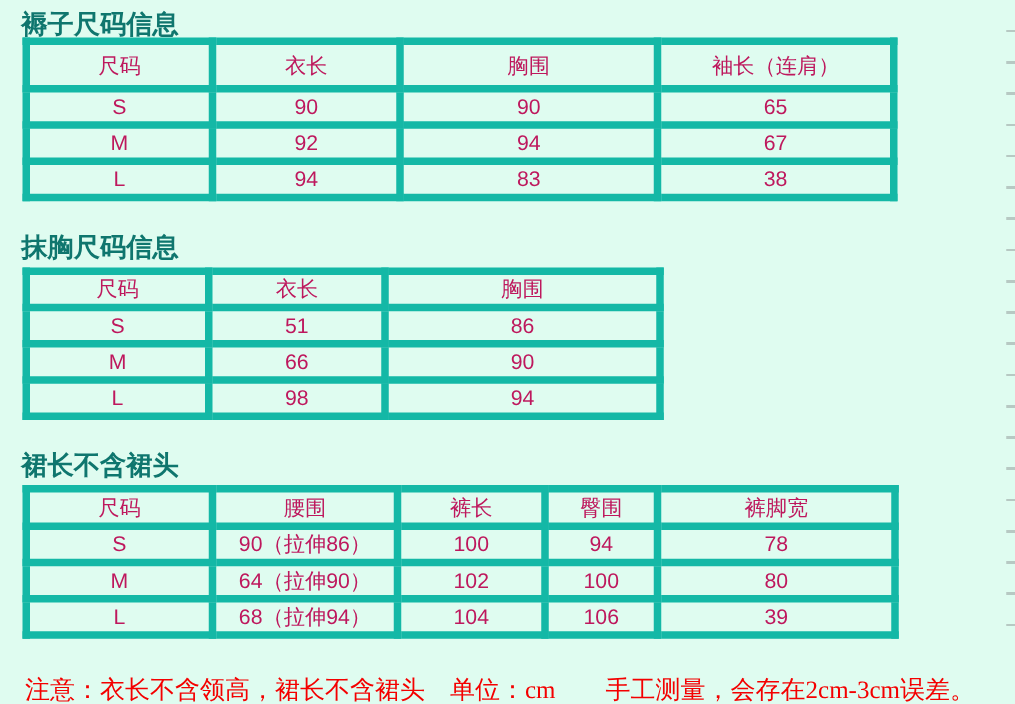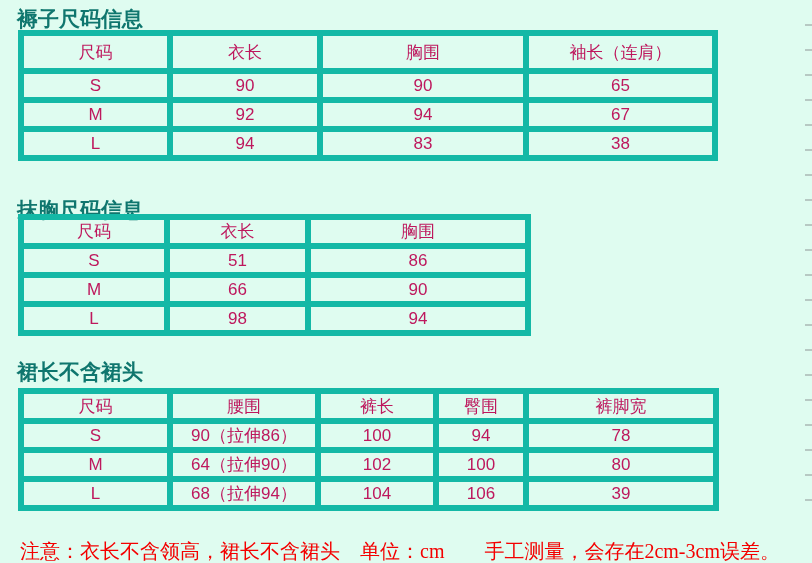--- a/index.html
+++ b/index.html
@@ -32,21 +32,21 @@
     font-weight: normal;
     color: #be185d;
     padding: 0;
     overflow: hidden;
     white-space: nowrap;
   }
   #title-1 { top: 5px; }
   #table-1 { top: 30px; }
   #table-1 tr.head   { height: 38px; }
   #table-1 tr.datarow { height: 29px; }
-  #title-2 { top: 196px; }
+  #title-2 { top: 184px; }
   #table-2 { top: 214px; }
   #table-2 tr.head   { height: 27px; }
   #table-2 tr.datarow { height: 29px; }
   #title-3 { top: 358px; }
   #table-3 { top: 388px; }
   #table-3 tr.head   { height: 30px; }
   #table-3 tr.datarow { height: 29px; }
   .footnote {
     position: absolute;
     left: 20px;

